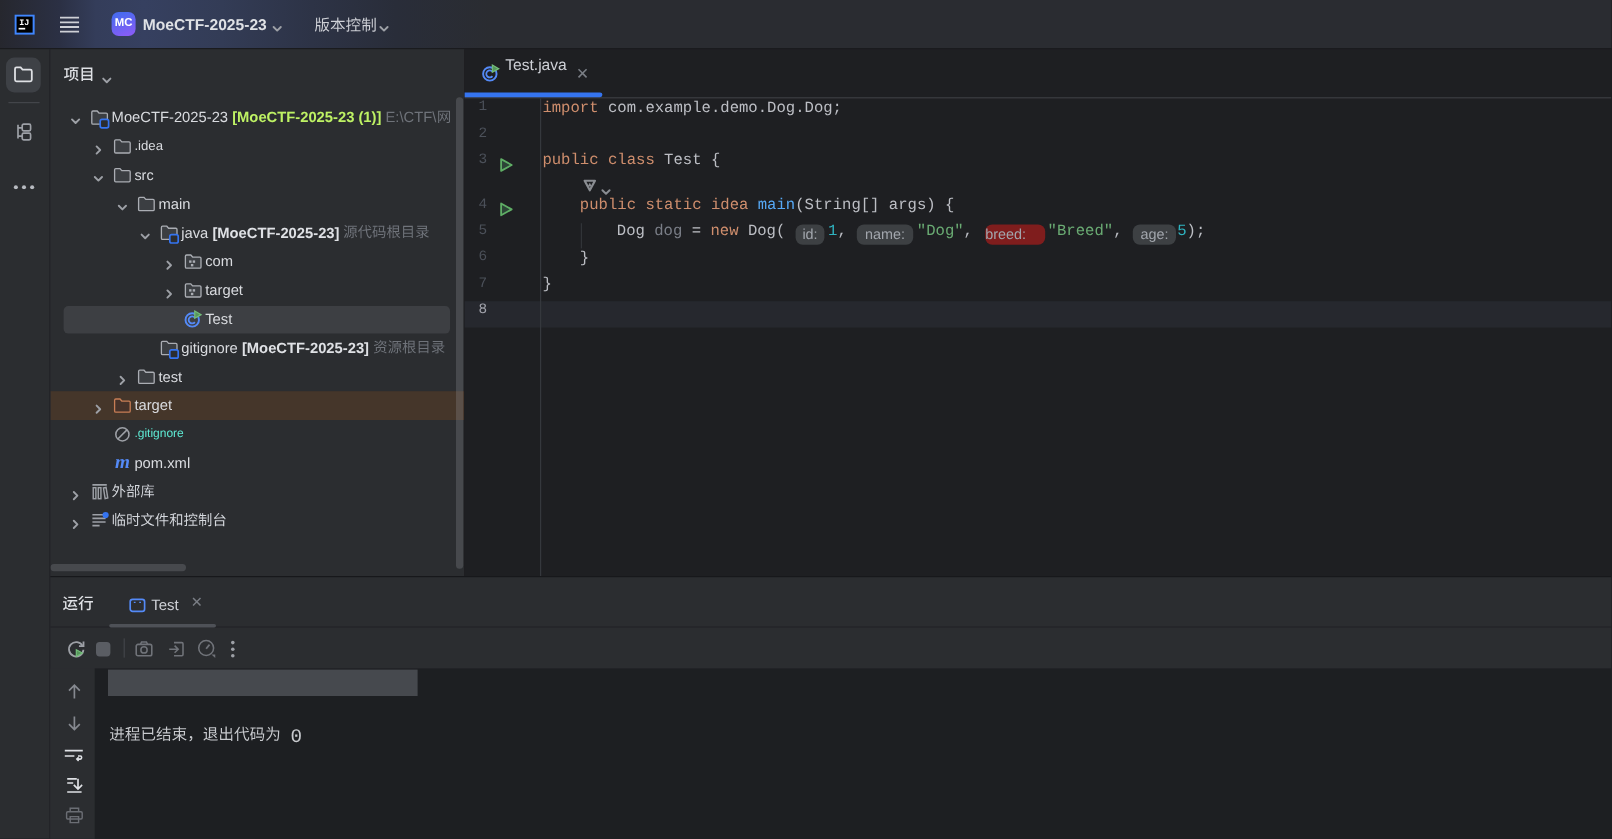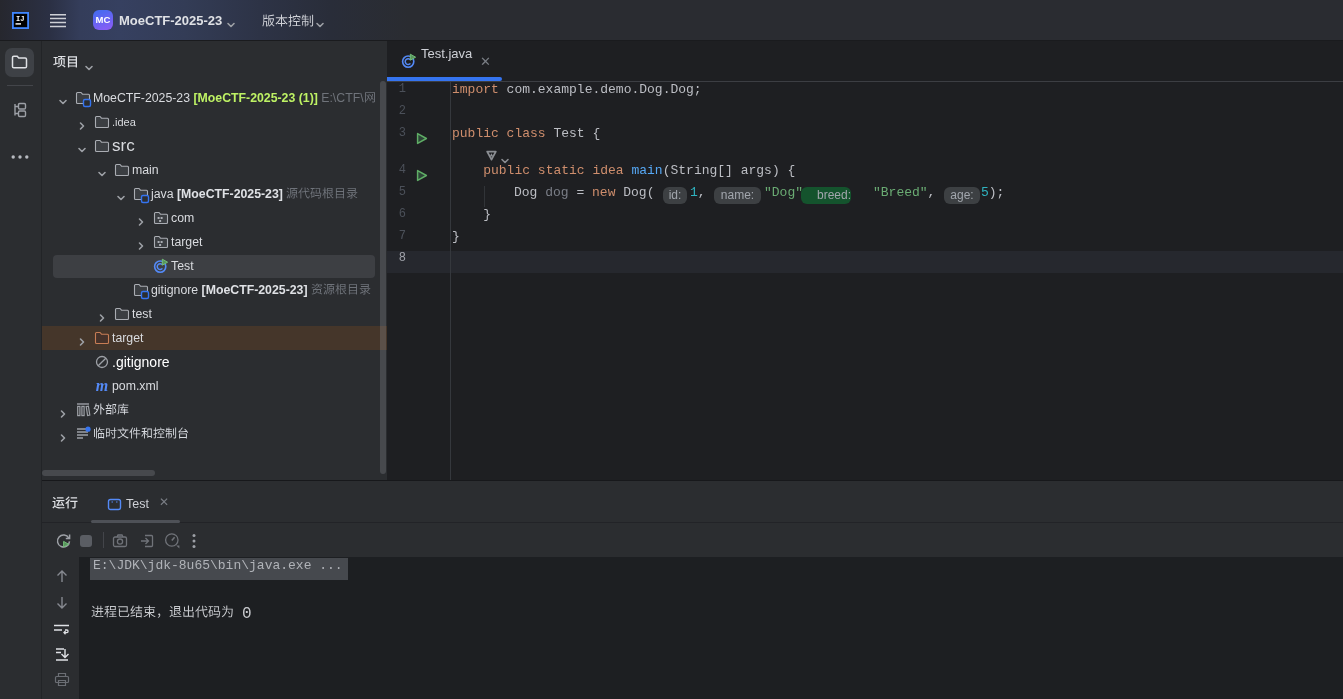--- a/index.html
+++ b/index.html
@@ -72,21 +72,21 @@
 <div style="position:absolute;left:52px;top:73px;width:19px;height:18px"><svg width="16" height="16" viewBox="0 0 16 16">
           <path d="M1.5 3.5 C1.5 2.9 1.9 2.5 2.5 2.5 L6 2.5 L7.5 4.2 L13.5 4.2 C14.1 4.2 14.5 4.6 14.5 5.2 L14.5 12.5 C14.5 13.1 14.1 13.5 13.5 13.5 L2.5 13.5 C1.9 13.5 1.5 13.1 1.5 12.5 Z" fill="#3b3e42" stroke="#aaadb3" stroke-width="1.1"></path>
         </svg></div>
 <div style="position:absolute;left:70px;top:69px;height:24px;line-height:24px;white-space:nowrap;color:#d9dbdf;font-size:11px"><span>.idea</span></div>
 <div style="position:absolute;left:35px;top:100px;width:10px;height:10px"><svg width="10" height="10" viewBox="0 0 10 10">
           <path d="M2 3.5 L5 6.5 L8 3.5" fill="none" stroke="#9da0a6" stroke-width="1.6" stroke-linecap="round" stroke-linejoin="round"></path>
         </svg></div>
 <div style="position:absolute;left:52px;top:97px;width:19px;height:18px"><svg width="16" height="16" viewBox="0 0 16 16">
           <path d="M1.5 3.5 C1.5 2.9 1.9 2.5 2.5 2.5 L6 2.5 L7.5 4.2 L13.5 4.2 C14.1 4.2 14.5 4.6 14.5 5.2 L14.5 12.5 C14.5 13.1 14.1 13.5 13.5 13.5 L2.5 13.5 C1.9 13.5 1.5 13.1 1.5 12.5 Z" fill="#3b3e42" stroke="#aaadb3" stroke-width="1.1"></path>
         </svg></div>
-<div style="position:absolute;left:70px;top:93px;height:24px;line-height:24px;white-space:nowrap;color:#d9dbdf;font-size:17px"><span>src</span></div>
+<div style="position:absolute;left:70px;top:93px;height:24px;line-height:24px;white-space:nowrap;color:#d9dbdf;font-size:12px"><span>src</span></div>
 <div style="position:absolute;left:55px;top:124px;width:10px;height:10px"><svg width="10" height="10" viewBox="0 0 10 10">
           <path d="M2 3.5 L5 6.5 L8 3.5" fill="none" stroke="#9da0a6" stroke-width="1.6" stroke-linecap="round" stroke-linejoin="round"></path>
         </svg></div>
 <div style="position:absolute;left:72px;top:121px;width:19px;height:18px"><svg width="16" height="16" viewBox="0 0 16 16">
           <path d="M1.5 3.5 C1.5 2.9 1.9 2.5 2.5 2.5 L6 2.5 L7.5 4.2 L13.5 4.2 C14.1 4.2 14.5 4.6 14.5 5.2 L14.5 12.5 C14.5 13.1 14.1 13.5 13.5 13.5 L2.5 13.5 C1.9 13.5 1.5 13.1 1.5 12.5 Z" fill="#3b3e42" stroke="#aaadb3" stroke-width="1.1"></path>
         </svg></div>
 <div style="position:absolute;left:90px;top:117px;height:24px;line-height:24px;white-space:nowrap;color:#d9dbdf;font-size:12.3px"><span>main</span></div>
 <div style="position:absolute;left:74px;top:148px;width:10px;height:10px"><svg width="10" height="10" viewBox="0 0 10 10">
           <path d="M2 3.5 L5 6.5 L8 3.5" fill="none" stroke="#9da0a6" stroke-width="1.6" stroke-linecap="round" stroke-linejoin="round"></path>
         </svg></div>
@@ -143,21 +143,21 @@
           <path d="M3.5 2 L6.5 5 L3.5 8" fill="none" stroke="#9da0a6" stroke-width="1.6" stroke-linecap="round" stroke-linejoin="round"></path>
         </svg></div>
 <div style="position:absolute;left:52px;top:289px;width:19px;height:18px"><svg width="16" height="16" viewBox="0 0 16 16">
           <path d="M1.5 3.5 C1.5 2.9 1.9 2.5 2.5 2.5 L6 2.5 L7.5 4.2 L13.5 4.2 C14.1 4.2 14.5 4.6 14.5 5.2 L14.5 12.5 C14.5 13.1 14.1 13.5 13.5 13.5 L2.5 13.5 C1.9 13.5 1.5 13.1 1.5 12.5 Z" fill="#45322a" stroke="#c77d55" stroke-width="1.1"></path>
         </svg></div>
 <div style="position:absolute;left:70px;top:285px;height:24px;line-height:24px;white-space:nowrap;color:#d9dbdf;font-size:12.3px"><span>target</span></div>
 <div style="position:absolute;left:52px;top:313px;width:19px;height:18px"><svg width="16" height="16" viewBox="0 0 16 16">
           <circle cx="8" cy="8" r="5.5" fill="none" stroke="#9da0a6" stroke-width="1.3"></circle>
           <line x1="4.2" y1="11.8" x2="11.8" y2="4.2" stroke="#9da0a6" stroke-width="1.3"></line>
         </svg></div>
-<div style="position:absolute;left:70px;top:309px;height:24px;line-height:24px;white-space:nowrap;color:#ffffff;font-size:14px"><span>.gitignore</span></div>
+<div style="position:absolute;left:70px;top:309px;height:24px;line-height:24px;white-space:nowrap;color:#5eead4;font-size:10px"><span>.gitignore</span></div>
 <div style="position:absolute;left:52px;top:337px;width:19px;height:18px">
         <span style="position:absolute;left:0;top:-1px;width:16px;text-align:center;font:italic 700 16px 'Liberation Serif',serif;color:#548af7">m</span>
       </div>
 <div style="position:absolute;left:70px;top:333px;height:24px;line-height:24px;white-space:nowrap;color:#d9dbdf;font-size:12.3px"><span>pom.xml</span></div>
 <div style="position:absolute;left:16px;top:364px;width:10px;height:10px"><svg width="10" height="10" viewBox="0 0 10 10">
           <path d="M3.5 2 L6.5 5 L3.5 8" fill="none" stroke="#9da0a6" stroke-width="1.6" stroke-linecap="round" stroke-linejoin="round"></path>
         </svg></div>
 <div style="position:absolute;left:33px;top:361px;width:19px;height:18px"><svg width="16" height="16" viewBox="0 0 16 16">
           <path d="M2 2 H14" stroke="#9da0a6" stroke-width="1.4"></path>
           <rect x="2.7" y="4.4" width="2.2" height="9.2" fill="none" stroke="#9da0a6" stroke-width="1.2"></rect>
@@ -223,21 +223,21 @@
 <div class="cl" style="top:82px"><span style="color:#cf8e6d">import</span> com.example.demo.Dog.Dog;</div>
 <div class="cl" style="top:126px"><span style="color:#cf8e6d">public class</span> Test {</div>
 <div class="cl" style="top:163px">&nbsp;&nbsp;&nbsp;&nbsp;<span style="color:#cf8e6d">public static idea</span> <span style="color:#56a8f5">main</span>(String[] args) {</div>
 <div class="cl" style="top:207px">&nbsp;&nbsp;&nbsp;&nbsp;}</div>
 <div class="cl" style="top:229px">}</div>
 <div class="cl" style="left:514px;top:185px">Dog <span style="color:#7a7e87">dog</span> = <span style="color:#cf8e6d">new</span> Dog(</div>
 <div style="position:absolute;left:663px;top:187px;width:24px;height:17px;background:#3d4043;border-radius:6px;color:#a2a6ad;font:12px 'Liberation Sans',sans-serif;text-align:center;line-height:17px">id:</div>
 <div class="cl" style="left:690px;top:185px"><span style="color:#2fb3c0">1</span>,</div>
 <div style="position:absolute;left:714px;top:187px;width:47px;height:17px;background:#3d4043;border-radius:6px;color:#a2a6ad;font:12px 'Liberation Sans',sans-serif;text-align:center;line-height:17px">name:</div>
 <div class="cl" style="left:764px;top:185px"><span style="color:#6aab73">"Dog"</span>,</div>
-<div style="position:absolute;left:801px;top:187px;width:50px;height:17px;background:#14532d;border-radius:6px;color:#a2a6ad;font:12px 'Liberation Sans',sans-serif;text-align:right;line-height:17px">breed:</div>
+<div style="position:absolute;left:821px;top:187px;width:50px;height:17px;background:#7f1d1d;border-radius:6px;color:#a2a6ad;font:12px 'Liberation Sans',sans-serif;text-align:left;line-height:17px">breed:</div>
 <div class="cl" style="left:873px;top:185px"><span style="color:#6aab73">"Breed"</span>,</div>
 <div style="position:absolute;left:944px;top:187px;width:36px;height:17px;background:#3d4043;border-radius:6px;color:#a2a6ad;font:12px 'Liberation Sans',sans-serif;text-align:center;line-height:17px">age:</div>
 <div class="cl" style="left:981px;top:185px"><span style="color:#2fb3c0">5</span>);</div>
 
 <div class="abs" style="left:42px;top:480px;width:1301px;height:219px;background:#2b2d30;border-top:1px solid #17181b">
   <div class="abs" style="left:0;top:41px;width:1301px;height:1px;background:#222327"></div>
   <div class="abs" style="left:10px;top:15px"><svg width="26" height="16" viewBox="0 0 26 16">
         <path fill="#dfe1e5" d="M4.9 1.2L4.9 2.4L11.5 2.4L11.5 1.2ZM0.8 1.8C1.5 2.4 2.6 3.2 3.1 3.6L3.9 2.7C3.4 2.3 2.4 1.6 1.6 1.1ZM4.9 9.9C5.3 9.8 6.0 9.7 10.6 9.2C10.8 9.6 11.0 9.9 11.1 10.2L12.2 9.7C11.7 8.7 10.7 7.0 9.9 5.8L8.9 6.2C9.3 6.8 9.7 7.5 10.0 8.2L6.3 8.5C6.9 7.6 7.5 6.4 8.0 5.3L12.4 5.3L12.4 4.1L4.1 4.1L4.1 5.3L6.6 5.3C6.1 6.5 5.4 7.7 5.2 8.0C4.9 8.4 4.7 8.6 4.5 8.7C4.6 9.0 4.8 9.7 4.9 9.9ZM3.4 5.0L0.5 5.0L0.5 6.1L2.2 6.1L2.2 10.0C1.6 10.3 1.0 10.8 0.4 11.5L1.3 12.6C1.9 11.8 2.5 11.0 2.9 11.0C3.2 11.0 3.7 11.4 4.2 11.7C5.1 12.3 6.2 12.4 7.8 12.4C9.2 12.4 11.3 12.4 12.3 12.3C12.3 11.9 12.5 11.3 12.6 10.9C11.3 11.1 9.2 11.2 7.8 11.2C6.4 11.2 5.3 11.2 4.4 10.6C4.0 10.3 3.7 10.1 3.4 10.0ZM18.7 1.2L18.7 2.4L25.1 2.4L25.1 1.2ZM16.4 0.5C15.7 1.4 14.5 2.6 13.4 3.3C13.6 3.5 13.9 4.0 14.1 4.3C15.3 3.4 16.7 2.1 17.6 0.9ZM18.2 4.8L18.2 6.0L22.3 6.0L22.3 11.0C22.3 11.2 22.2 11.3 22.0 11.3C21.7 11.3 20.9 11.3 20.0 11.3C20.2 11.6 20.4 12.1 20.4 12.5C21.6 12.5 22.4 12.5 22.9 12.3C23.4 12.1 23.6 11.8 23.6 11.0L23.6 6.0L25.5 6.0L25.5 4.8ZM16.9 3.3C16.0 4.7 14.6 6.3 13.3 7.2C13.5 7.4 13.9 8.0 14.1 8.3C14.5 7.9 15.0 7.5 15.4 7.1L15.4 12.6L16.7 12.6L16.7 5.7C17.2 5.1 17.7 4.4 18.1 3.7Z"></path>
       </svg></div>
   <div class="abs" style="left:65px;top:16px"><svg width="15" height="15" viewBox="0 0 15 15">
@@ -291,18 +291,17 @@
         <path d="M1 2 H9 M1 5.5 H6" stroke="#dfe1e5" stroke-width="1.4"></path>
         <path d="M10 2 V10 M6.5 7 L10 10.5 L13.5 7 M1 13 H13" stroke="#dfe1e5" stroke-width="1.4" fill="none"></path>
       </svg></div>
   <div class="abs" style="left:12px;top:191px"><svg width="16" height="15" viewBox="0 0 16 15">
         <rect x="1.5" y="4.5" width="13" height="6" rx="1" fill="none" stroke="#6b6e74" stroke-width="1.2"></rect>
         <path d="M4.5 4.5 V1.5 H11.5 V4.5 M4.5 8.5 H11.5 V13.5 H4.5 Z" fill="none" stroke="#6b6e74" stroke-width="1.2"></path>
       </svg></div>
 
   <div class="abs" style="left:37px;top:76px;width:1264px;height:143px;background:#1d1f22"></div>
   <div class="abs" style="left:48px;top:77px;width:258px;height:22px;background:#46494e"></div>
-  <div class="abs" style="left:51px;top:77px;height:22px;line-height:22px;font:13px 'Liberation Mono',monospace;color:#b0b3b8;white-space:pre">E:\JDK\jdk-8u65\bin\java.exe ...</div>
   <div class="abs" style="left:49px;top:124px"><svg width="143" height="16" viewBox="0 0 143 16">
         <path fill="#c8cace" d="M1.1 1.3C1.8 2.0 2.6 2.9 3.0 3.5L3.8 2.9C3.4 2.3 2.5 1.4 1.8 0.8ZM9.4 0.8L9.4 2.9L7.2 2.9L7.2 0.8L6.3 0.8L6.3 2.9L4.4 2.9L4.4 3.8L6.3 3.8L6.3 5.3L6.2 6.1L4.3 6.1L4.3 7.1L6.1 7.1C5.9 8.1 5.5 9.0 4.5 9.8C4.7 9.9 5.1 10.3 5.2 10.5C6.4 9.6 6.9 8.3 7.1 7.1L9.4 7.1L9.4 10.4L10.3 10.4L10.3 7.1L12.3 7.1L12.3 6.1L10.3 6.1L10.3 3.8L12.0 3.8L12.0 2.9L10.3 2.9L10.3 0.8ZM7.2 3.8L9.4 3.8L9.4 6.1L7.2 6.1L7.2 5.4ZM3.4 5.2L0.7 5.2L0.7 6.1L2.4 6.1L2.4 9.9C1.9 10.1 1.2 10.7 0.5 11.4L1.1 12.3C1.8 11.4 2.5 10.6 2.9 10.6C3.2 10.6 3.6 11.1 4.1 11.4C5.0 12.0 6.1 12.1 7.7 12.1C9.0 12.1 11.3 12.1 12.2 12.0C12.3 11.7 12.4 11.2 12.5 11.0C11.3 11.1 9.3 11.2 7.8 11.2C6.3 11.2 5.2 11.1 4.4 10.6C3.9 10.3 3.7 10.1 3.4 9.9ZM19.9 1.9L23.8 1.9L23.8 4.3L19.9 4.3ZM19.0 1.1L19.0 5.1L24.8 5.1L24.8 1.1ZM18.8 8.7L18.8 9.6L21.4 9.6L21.4 11.3L18.0 11.3L18.0 12.1L25.5 12.1L25.5 11.3L22.3 11.3L22.3 9.6L24.9 9.6L24.9 8.7L22.3 8.7L22.3 7.1L25.2 7.1L25.2 6.3L18.5 6.3L18.5 7.1L21.4 7.1L21.4 8.7ZM17.7 0.7C16.7 1.1 15.0 1.5 13.6 1.8C13.7 2.0 13.8 2.3 13.8 2.5C14.5 2.4 15.1 2.3 15.8 2.2L15.8 4.2L13.6 4.2L13.6 5.1L15.6 5.1C15.1 6.6 14.2 8.3 13.4 9.2C13.5 9.4 13.8 9.8 13.9 10.1C14.5 9.3 15.2 8.0 15.8 6.7L15.8 12.5L16.7 12.5L16.7 6.9C17.2 7.4 17.7 8.1 17.9 8.5L18.5 7.7C18.2 7.4 17.1 6.2 16.7 5.9L16.7 5.1L18.3 5.1L18.3 4.2L16.7 4.2L16.7 2.0C17.3 1.8 17.9 1.7 18.4 1.5ZM27.2 1.3L27.2 2.3L35.7 2.3L35.7 5.7L28.9 5.7L28.9 3.6L27.9 3.6L27.9 10.1C27.9 11.7 28.6 12.1 30.7 12.1C31.2 12.1 35.0 12.1 35.6 12.1C37.7 12.1 38.1 11.4 38.4 9.0C38.1 9.0 37.6 8.8 37.4 8.6C37.2 10.7 37.0 11.2 35.6 11.2C34.7 11.2 31.3 11.2 30.6 11.2C29.2 11.2 28.9 11.0 28.9 10.1L28.9 6.7L35.7 6.7L35.7 7.3L36.7 7.3L36.7 1.3ZM39.5 10.8 39.6 11.8C40.9 11.5 42.6 11.1 44.3 10.7L44.2 9.8C42.5 10.2 40.7 10.6 39.5 10.8ZM39.7 5.9C39.9 5.8 40.2 5.7 41.9 5.5C41.3 6.4 40.8 7.0 40.5 7.3C40.1 7.7 39.8 8.0 39.5 8.1C39.6 8.4 39.8 8.8 39.8 9.0C40.1 8.9 40.6 8.8 44.2 8.1C44.2 7.9 44.2 7.5 44.2 7.3L41.3 7.7C42.3 6.6 43.4 5.2 44.2 3.8L43.3 3.3C43.1 3.7 42.8 4.2 42.5 4.7L40.8 4.8C41.5 3.7 42.3 2.3 42.9 1.0L41.9 0.6C41.4 2.1 40.4 3.7 40.1 4.1C39.9 4.6 39.6 4.9 39.4 4.9C39.5 5.2 39.7 5.7 39.7 5.9ZM47.3 0.5L47.3 2.3L44.3 2.3L44.3 3.2L47.3 3.2L47.3 5.2L44.6 5.2L44.6 6.2L51.0 6.2L51.0 5.2L48.3 5.2L48.3 3.2L51.3 3.2L51.3 2.3L48.3 2.3L48.3 0.5ZM45.0 7.5L45.0 12.5L45.9 12.5L45.9 11.9L49.7 11.9L49.7 12.4L50.7 12.4L50.7 7.5ZM45.9 11.0L45.9 8.4L49.7 8.4L49.7 11.0ZM53.9 4.2L53.9 8.0L57.5 8.0C56.3 9.4 54.3 10.6 52.5 11.2C52.7 11.4 53.0 11.8 53.2 12.0C54.9 11.4 56.7 10.1 58.0 8.7L58.0 12.5L59.0 12.5L59.0 8.7C60.3 10.1 62.1 11.4 63.9 12.1C64.0 11.8 64.3 11.4 64.6 11.2C62.7 10.6 60.7 9.4 59.5 8.0L63.2 8.0L63.2 4.2L59.0 4.2L59.0 2.8L64.1 2.8L64.1 1.9L59.0 1.9L59.0 0.5L58.0 0.5L58.0 1.9L53.0 1.9L53.0 2.8L58.0 2.8L58.0 4.2ZM54.8 5.1L58.0 5.1L58.0 7.1L54.8 7.1ZM59.0 5.1L62.2 5.1L62.2 7.1L59.0 7.1ZM67.0 12.8C68.4 12.3 69.3 11.3 69.3 9.9C69.3 9.0 68.9 8.4 68.2 8.4C67.7 8.4 67.2 8.7 67.2 9.3C67.2 9.9 67.6 10.2 68.2 10.2L68.4 10.2C68.3 11.1 67.8 11.7 66.8 12.1ZM79.0 1.6C79.8 2.2 80.6 3.1 81.0 3.7L81.7 3.1C81.3 2.5 80.5 1.7 79.8 1.0ZM88.1 3.9L88.1 5.2L84.1 5.2L84.1 3.9ZM88.1 3.1L84.1 3.1L84.1 1.9L88.1 1.9ZM83.0 10.4C83.3 10.2 83.7 10.0 86.4 9.3C86.3 9.1 86.3 8.7 86.3 8.5L84.1 9.0L84.1 6.0L89.1 6.0L89.1 1.1L83.1 1.1L83.1 8.6C83.1 9.2 82.8 9.4 82.5 9.6C82.7 9.7 82.9 10.1 83.0 10.4ZM85.3 6.9C86.7 7.9 88.3 9.4 89.1 10.3L89.9 9.8C89.4 9.2 88.7 8.6 88.0 8.0C88.7 7.6 89.5 7.0 90.1 6.5L89.3 6.0C88.9 6.4 88.0 7.0 87.3 7.5C86.9 7.1 86.4 6.7 85.9 6.4ZM81.4 5.1L78.7 5.1L78.7 6.1L80.4 6.1L80.4 10.1C79.9 10.3 79.2 10.8 78.5 11.5L79.1 12.3C79.8 11.5 80.5 10.8 81.0 10.8C81.3 10.8 81.7 11.2 82.2 11.5C83.1 12.0 84.3 12.1 85.8 12.1C87.0 12.1 89.3 12.1 90.3 12.0C90.3 11.7 90.4 11.3 90.5 11.0C89.3 11.2 87.3 11.3 85.8 11.3C84.4 11.3 83.3 11.2 82.4 10.7C82.0 10.4 81.7 10.2 81.4 10.0ZM92.4 7.0L92.4 11.7L101.6 11.7L101.6 12.5L102.6 12.5L102.6 7.0L101.6 7.0L101.6 10.7L98.0 10.7L98.0 6.2L102.1 6.2L102.1 1.7L101.1 1.7L101.1 5.2L98.0 5.2L98.0 0.5L96.9 0.5L96.9 5.2L94.0 5.2L94.0 1.7L93.0 1.7L93.0 6.2L96.9 6.2L96.9 10.7L93.4 10.7L93.4 7.0ZM113.3 1.3C114.1 1.9 115.0 2.8 115.4 3.4L116.2 2.9C115.7 2.3 114.8 1.4 114.0 0.8ZM111.1 0.7C111.2 2.1 111.3 3.4 111.4 4.6L108.2 5.0L108.4 5.9L111.5 5.5C112.0 9.6 113.0 12.3 115.2 12.5C115.9 12.5 116.4 11.8 116.7 9.6C116.5 9.5 116.1 9.3 115.9 9.1C115.7 10.6 115.5 11.3 115.1 11.3C113.8 11.2 112.9 8.8 112.5 5.4L116.4 4.9L116.3 4.0L112.3 4.5C112.2 3.3 112.1 2.0 112.1 0.7ZM108.1 0.7C107.2 2.7 105.8 4.7 104.3 6.0C104.4 6.2 104.7 6.7 104.8 6.9C105.4 6.4 106.0 5.7 106.6 5.0L106.6 12.5L107.6 12.5L107.6 3.6C108.1 2.8 108.6 1.9 109.0 0.9ZM122.3 8.8L122.3 9.7L127.3 9.7L127.3 8.8ZM123.4 3.0C123.3 4.3 123.1 6.0 123.0 7.1L123.2 7.1L128.2 7.1C128.0 9.9 127.7 11.1 127.3 11.4C127.2 11.5 127.1 11.6 126.9 11.6C126.6 11.6 126.0 11.6 125.4 11.5C125.6 11.7 125.7 12.1 125.7 12.4C126.3 12.4 126.9 12.4 127.2 12.4C127.6 12.4 127.9 12.3 128.1 12.0C128.6 11.5 128.9 10.2 129.2 6.7C129.2 6.5 129.2 6.2 129.2 6.2L127.6 6.2C127.8 4.6 128.0 2.7 128.1 1.3L127.4 1.2L127.3 1.3L122.8 1.3L122.8 2.2L127.1 2.2C127.0 3.3 126.8 4.9 126.7 6.2L124.0 6.2C124.1 5.3 124.2 4.0 124.3 3.1ZM117.7 1.2L117.7 2.1L119.2 2.1C118.9 4.1 118.3 5.9 117.4 7.2C117.5 7.4 117.8 8.0 117.8 8.2C118.1 7.9 118.3 7.6 118.5 7.2L118.5 11.9L119.4 11.9L119.4 10.8L121.7 10.8L121.7 5.2L119.4 5.2C119.7 4.2 120.0 3.2 120.2 2.1L122.1 2.1L122.1 1.2ZM119.4 6.1L120.9 6.1L120.9 10.0L119.4 10.0ZM132.1 1.2C132.6 1.9 133.2 2.7 133.5 3.2L134.4 2.8C134.1 2.3 133.5 1.5 132.9 0.9ZM136.5 6.6C137.2 7.4 137.9 8.5 138.3 9.2L139.1 8.7C138.8 8.0 138.0 7.0 137.3 6.2ZM135.3 0.5L135.3 2.1C135.3 2.6 135.3 3.1 135.3 3.7L131.1 3.7L131.1 4.6L135.2 4.6C134.9 6.9 133.8 9.6 130.7 11.6C130.9 11.7 131.3 12.1 131.5 12.3C134.8 10.1 135.9 7.2 136.2 4.6L140.7 4.6C140.5 9.0 140.3 10.8 139.9 11.2C139.8 11.3 139.6 11.4 139.3 11.4C139.0 11.4 138.2 11.4 137.3 11.3C137.5 11.6 137.6 12.0 137.6 12.3C138.4 12.3 139.3 12.4 139.7 12.3C140.2 12.3 140.5 12.2 140.8 11.8C141.3 11.2 141.5 9.4 141.7 4.2C141.7 4.0 141.7 3.7 141.7 3.7L136.3 3.7C136.3 3.1 136.3 2.6 136.3 2.1L136.3 0.5Z"></path>
       </svg></div>
   <div class="abs" style="left:200px;top:124px;height:22px;line-height:22px;font:16px 'Liberation Mono',monospace;color:#c8cace">0</div>
 </div>
 
 </body></html>

